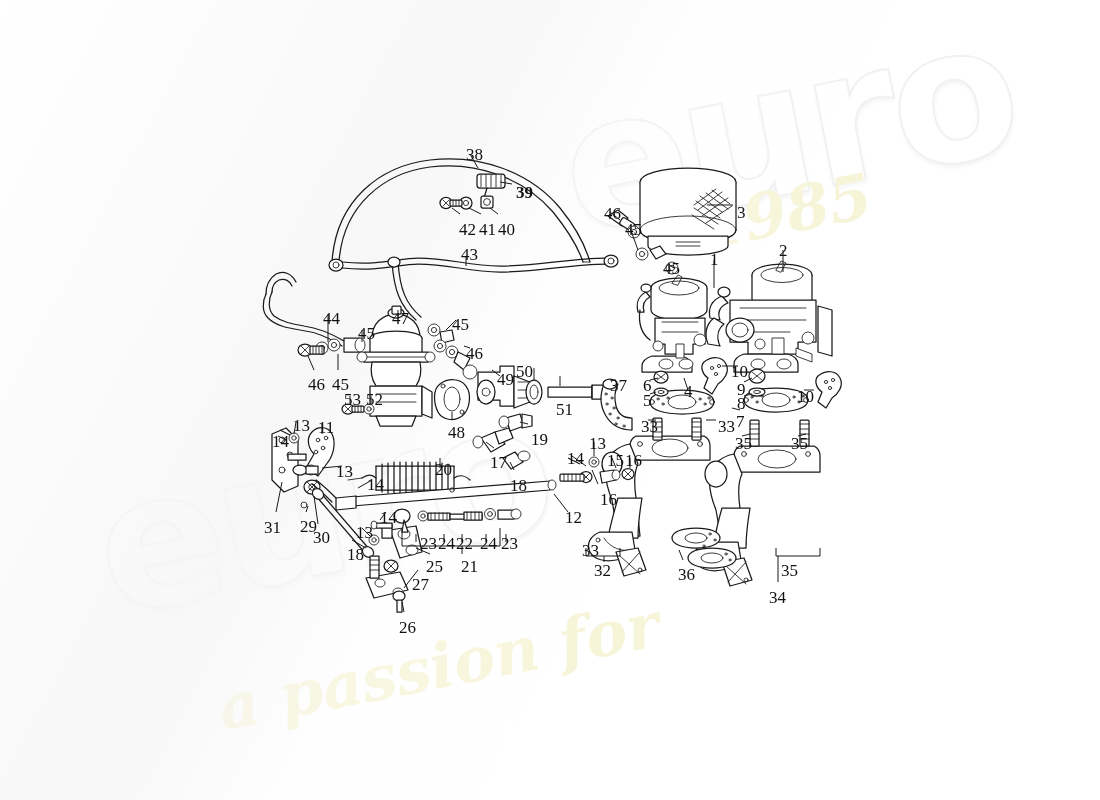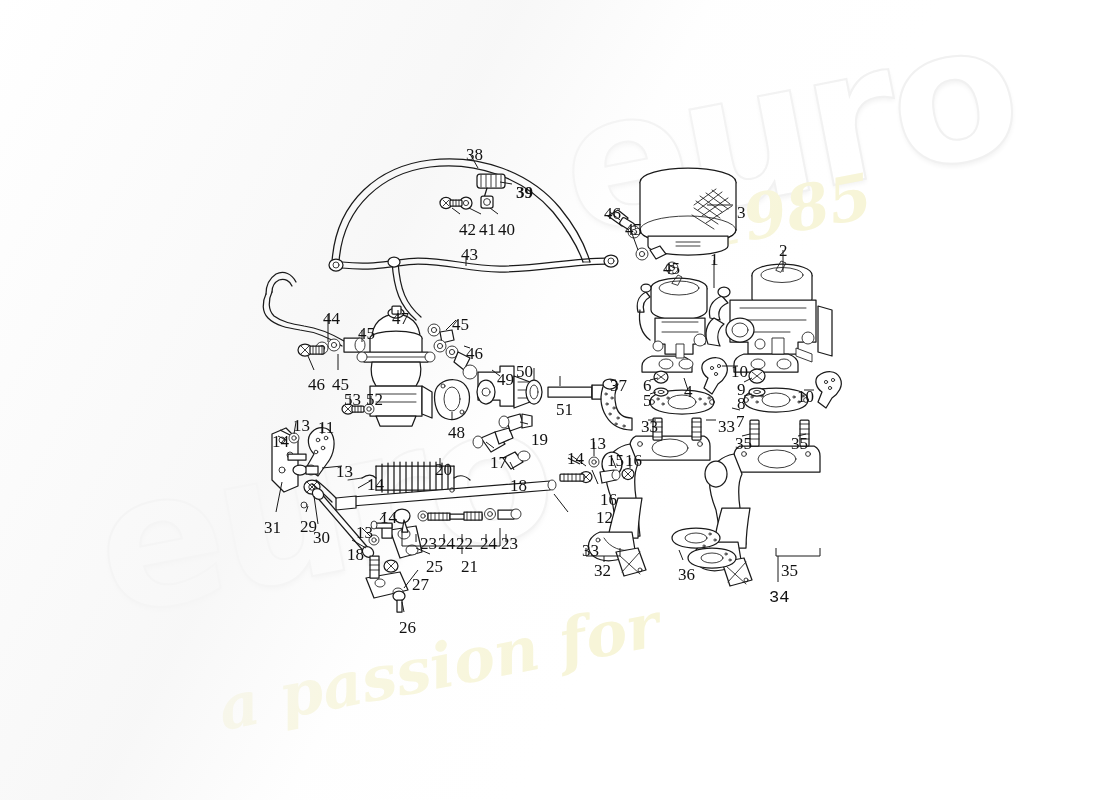--- a/index.html
+++ b/index.html
@@ -660,21 +660,21 @@
       <div class="cal" style="left: 737px; top: 204px;">3</div>
       <div class="cal" style="left: 684px; top: 383px;">4</div>
       <div class="cal" style="left: 643px; top: 392px;">5</div>
       <div class="cal" style="left: 643px; top: 377px;">6</div>
       <div class="cal" style="left: 736px; top: 413px;">7</div>
       <div class="cal" style="left: 737px; top: 395px;">8</div>
       <div class="cal" style="left: 737px; top: 381px;">9</div>
       <div class="cal" style="left: 731px; top: 363px;">10</div>
       <div class="cal" style="left: 797px; top: 388px;">10</div>
       <div class="cal" style="left: 318px; top: 419px;">11</div>
-      <div class="cal" style="left: 565px; top: 509px; margin-left: 31px;">12</div>
+      <div class="cal" style="left: 565px; top: 509px;">12</div>
       <div class="cal" style="left: 293px; top: 417px;">13</div>
       <div class="cal" style="left: 336px; top: 463px;">13</div>
       <div class="cal" style="left: 356px; top: 524px;">13</div>
       <div class="cal" style="left: 589px; top: 435px;">13</div>
       <div class="cal" style="left: 272px; top: 433px;">14</div>
       <div class="cal" style="left: 367px; top: 476px;">14</div>
       <div class="cal" style="left: 380px; top: 509px;">14</div>
       <div class="cal" style="left: 567px; top: 450px;">14</div>
       <div class="cal" style="left: 607px; top: 452px;">15</div>
       <div class="cal" style="left: 625px; top: 452px;">16</div>
@@ -693,21 +693,21 @@
       <div class="cal" style="left: 399px; top: 619px;">26</div>
       <div class="cal" style="left: 412px; top: 576px;">27</div>
       <div class="cal" style="left: 347px; top: 546px;">18</div>
       <div class="cal" style="left: 300px; top: 518px; text-align: center;">29</div>
       <div class="cal" style="left: 313px; top: 529px;">30</div>
       <div class="cal" style="left: 264px; top: 519px;">31</div>
       <div class="cal" style="left: 594px; top: 562px;">32</div>
       <div class="cal" style="left: 582px; top: 542px;">33</div>
       <div class="cal" style="left: 641px; top: 418px;">33</div>
       <div class="cal" style="left: 718px; top: 418px;">33</div>
-      <div class="cal" style="left: 769px; top: 589px; font-family: Liberation Mono, monospace;">34</div>
+      <div class="cal" style="left: 769px; top: 589px;">34</div>
       <div class="cal" style="left: 781px; top: 562px;">35</div>
       <div class="cal" style="left: 735px; top: 435px;">35</div>
       <div class="cal" style="left: 791px; top: 435px;">35</div>
       <div class="cal" style="left: 678px; top: 566px;">36</div>
       <div class="cal" style="left: 610px; top: 377px;">37</div>
       <div class="cal" style="left: 466px; top: 146px;">38</div>
       <div class="cal" style="left: 516px; top: 184px; font-weight: bold;">39</div>
       <div class="cal" style="left: 498px; top: 221px;">40</div>
       <div class="cal" style="left: 479px; top: 221px;">41</div>
       <div class="cal" style="left: 459px; top: 221px;">42</div>

